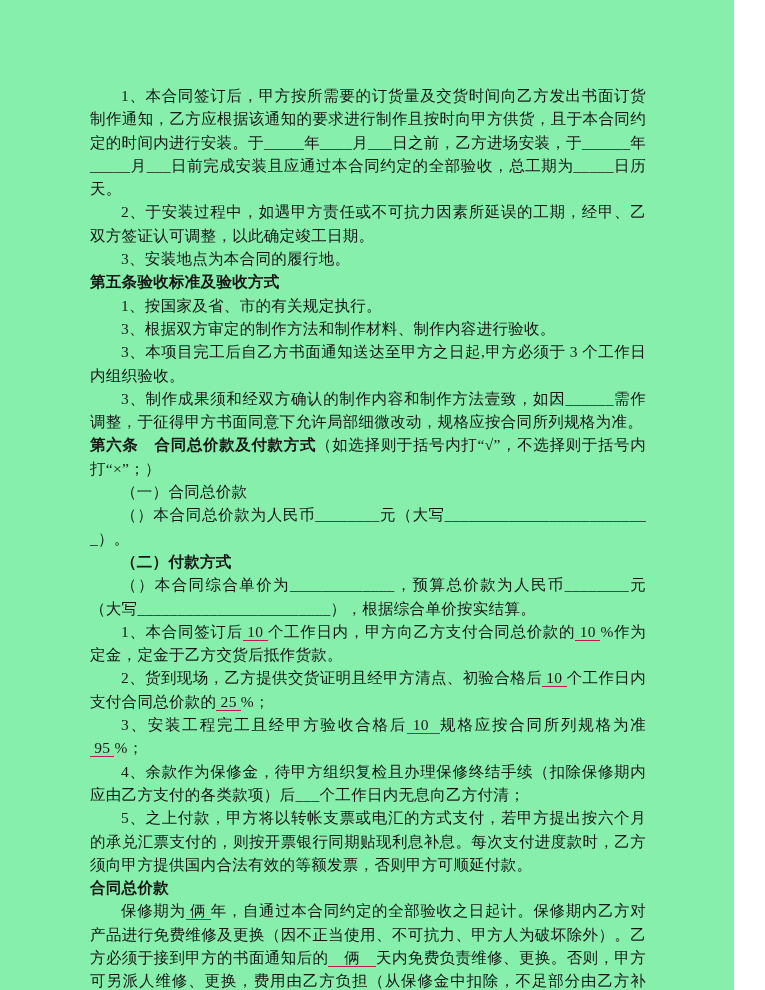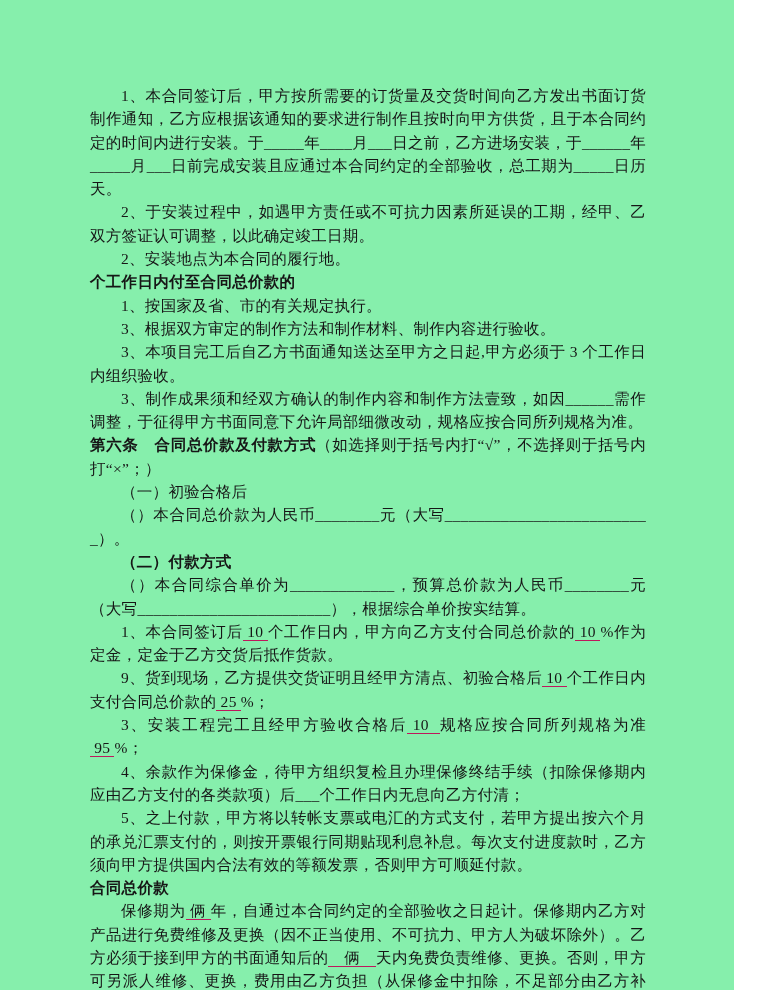--- a/index.html
+++ b/index.html
@@ -33,32 +33,32 @@
     white-space: pre;
   }
 </style>
 </head>
 <body>
 
 <div class="page">
   <div>
       <p class="para indent"><span class="">1、本合同签订后，甲方按所需要的订货量及交货时间向乙方发出书面订货制作通知，乙方应根据该通知的要求进行制作且按时向甲方供货，且于本合同约定的时间内进行安装。于_____年____月___日之前，乙方进场安装，于______年_____月___日前完成安装且应通过本合同约定的全部验收，总工期为_____日历天。</span></p>
       <p class="para indent"><span class="">2、于安装过程中，如遇甲方责任或不可抗力因素所延误的工期，经甲、乙双方签证认可调整，以此确定竣工日期。</span></p>
-      <p class="para indent"><span class="">2、安装地点为本合同的履行地。</span></p>
-      <p class="para"><span class="b ">个工作日内付至合同总价款的</span></p>
+      <p class="para indent"><span class="">3、安装地点为本合同的履行地。</span></p>
+      <p class="para"><span class="b ">第五条验收标准及验收方式</span></p>
       <p class="para indent"><span class="">1、按国家及省、市的有关规定执行。</span></p>
       <p class="para indent"><span class="">3、根据双方审定的制作方法和制作材料、制作内容进行验收。</span></p>
       <p class="para indent"><span class="">3、本项目完工后自乙方书面通知送达至甲方之日起,甲方必须于 3 个工作日内组织验收。</span></p>
       <p class="para indent"><span class="">3、制作成果须和经双方确认的制作内容和制作方法壹致，如因______需作调整，于征得甲方书面同意下允许局部细微改动，规格应按合同所列规格为准。</span></p>
       <p class="para"><span class="b ">第六条　合同总价款及付款方式</span><span class="">（如选择则于括号内打“√”，不选择则于括号内打“×”；）</span></p>
-      <p class="para indent"><span class="">（一）初验合格后</span></p>
+      <p class="para indent"><span class="">（一）合同总价款</span></p>
       <p class="para indent"><span class="">（）本合同总价款为人民币________元（大写__________________________）。</span></p>
       <p class="para indent"><span class="b ">（二）付款方式</span></p>
       <p class="para indent"><span class="">（）本合同综合单价为_____________，预算总价款为人民币________元（大写________________________），根据综合单价按实结算。</span></p>
       <p class="para indent"><span class="">1、本合同签订后</span><span class="u"> 10 </span><span class="">个工作日内，甲方向乙方支付合同总价款的</span><span class="u"> 10 </span><span class="">%作为定金，定金于乙方交货后抵作货款。</span></p>
-      <p class="para indent"><span class="">9、货到现场，乙方提供交货证明且经甲方清点、初验合格后</span><span class="u"> 10 </span><span class="">个工作日内支付合同总价款的</span><span class="u"> 25 </span><span class="">%；</span></p>
+      <p class="para indent"><span class="">2、货到现场，乙方提供交货证明且经甲方清点、初验合格后</span><span class="u"> 10 </span><span class="">个工作日内支付合同总价款的</span><span class="u"> 25 </span><span class="">%；</span></p>
       <p class="para indent"><span class="">3、安装工程完工且经甲方验收合格后</span><span class="u"> 10  </span><span class="">规格应按合同所列规格为准</span><span class="u"> 95 </span><span class="">%；</span></p>
       <p class="para indent"><span class="">4、余款作为保修金，待甲方组织复检且办理保修终结手续（扣除保修期内应由乙方支付的各类款项）后___个工作日内无息向乙方付清；</span></p>
       <p class="para indent"><span class="">5、之上付款，甲方将以转帐支票或电汇的方式支付，若甲方提出按六个月的承兑汇票支付的，则按开票银行同期贴现利息补息。每次支付进度款时，乙方须向甲方提供国内合法有效的等额发票，否则甲方可顺延付款。</span></p>
       <p class="para"><span class="b ">合同总价款</span></p>
       <p class="para indent"><span class="">保修期为</span><span class="u"> 俩 </span><span class="">年，自通过本合同约定的全部验收之日起计。保修期内乙方对产品进行免费维修及更换（因不正当使用、不可抗力、甲方人为破坏除外）。乙方必须于接到甲方的书面通知后的</span><span class="u">　俩　</span><span class="">天内免费负责维修、更换。否则，甲方可另派人维修、更换，费用由乙方负担（从保修金中扣除，不足部分由乙方补交）。保修期满</span></p>
     </div>
 </div>
 
 </body></html>

